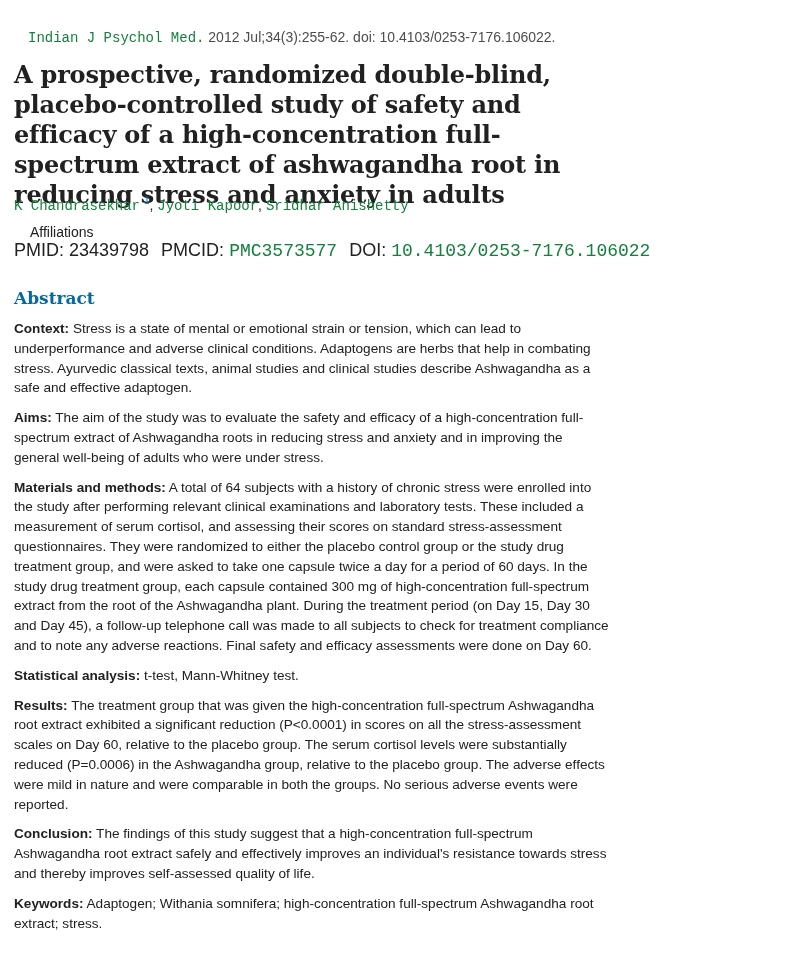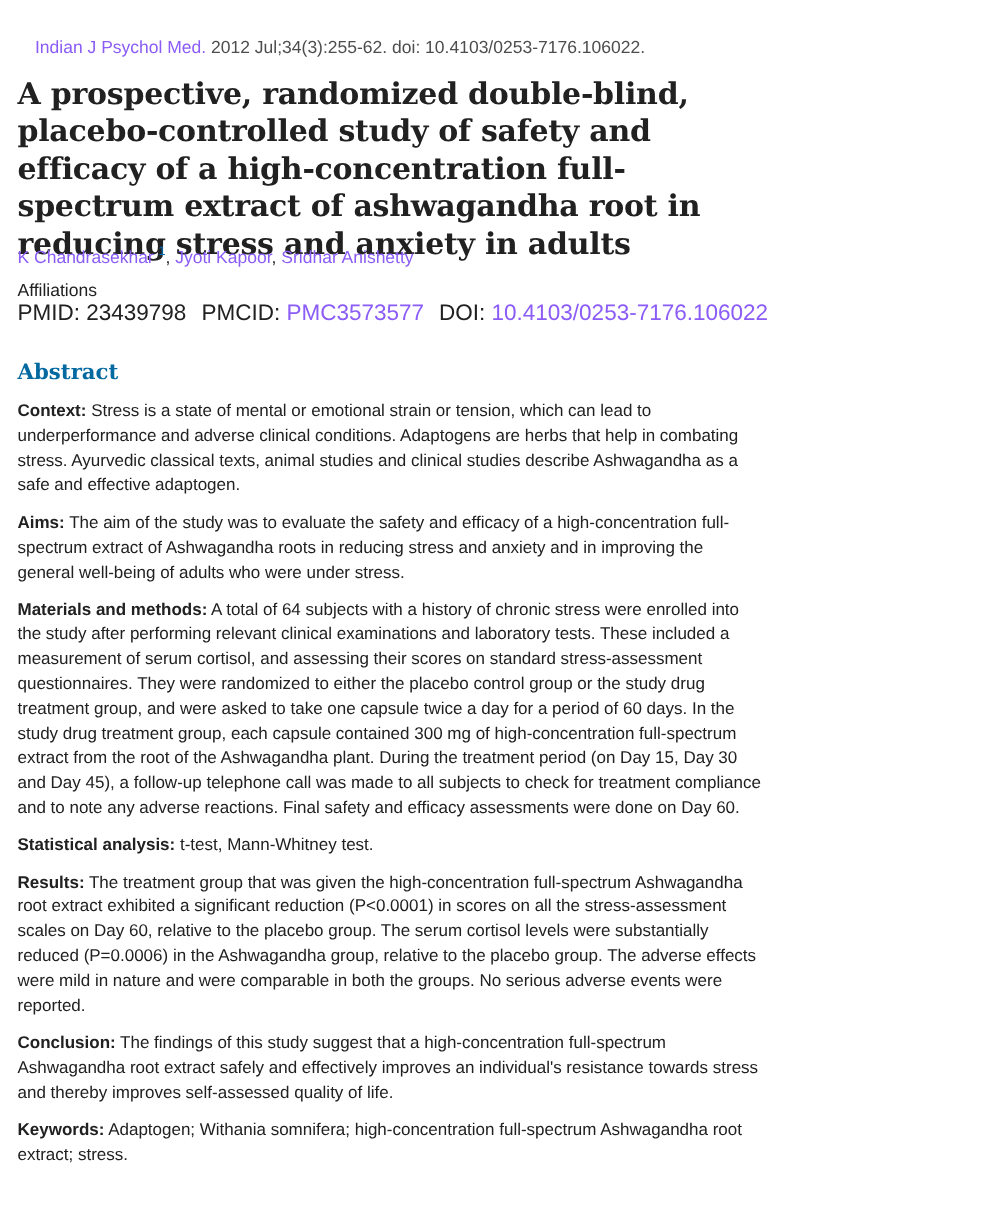--- a/index.html
+++ b/index.html
@@ -22,22 +22,23 @@
     .citation {
       position: absolute;
       top: 28px;
       left: 28px;
       font-size: 14px;
       color: #4d4d4d;
       white-space: nowrap;
       line-height: 18px;
     }
     a, .link {
-      color: #8b5cf6;
+      color: #15803d;
       text-decoration: none;
+      font-family: Liberation Mono, monospace;
     }
     h1.title {
       position: absolute;
       top: 60px;
       left: 14px;
       width: 600px;
       margin: 0;
       font-family: "DejaVu Serif", "Liberation Serif", serif;
       font-weight: bold;
       font-size: 24px;
@@ -56,21 +57,21 @@
     }
     .authors sup {
       font-size: 10px;
       vertical-align: 6px;
       line-height: 0;
     }
     .authors .sep { color: #212121; }
     .affiliations {
       position: absolute;
       top: 223px;
-      left: 14px;
+      left: 30px;
       font-size: 14px;
       line-height: 18px;
       color: #212121;
     }
     .ids {
       position: absolute;
       top: 241px;
       left: 14px;
       font-size: 18px;
       line-height: 18px;

